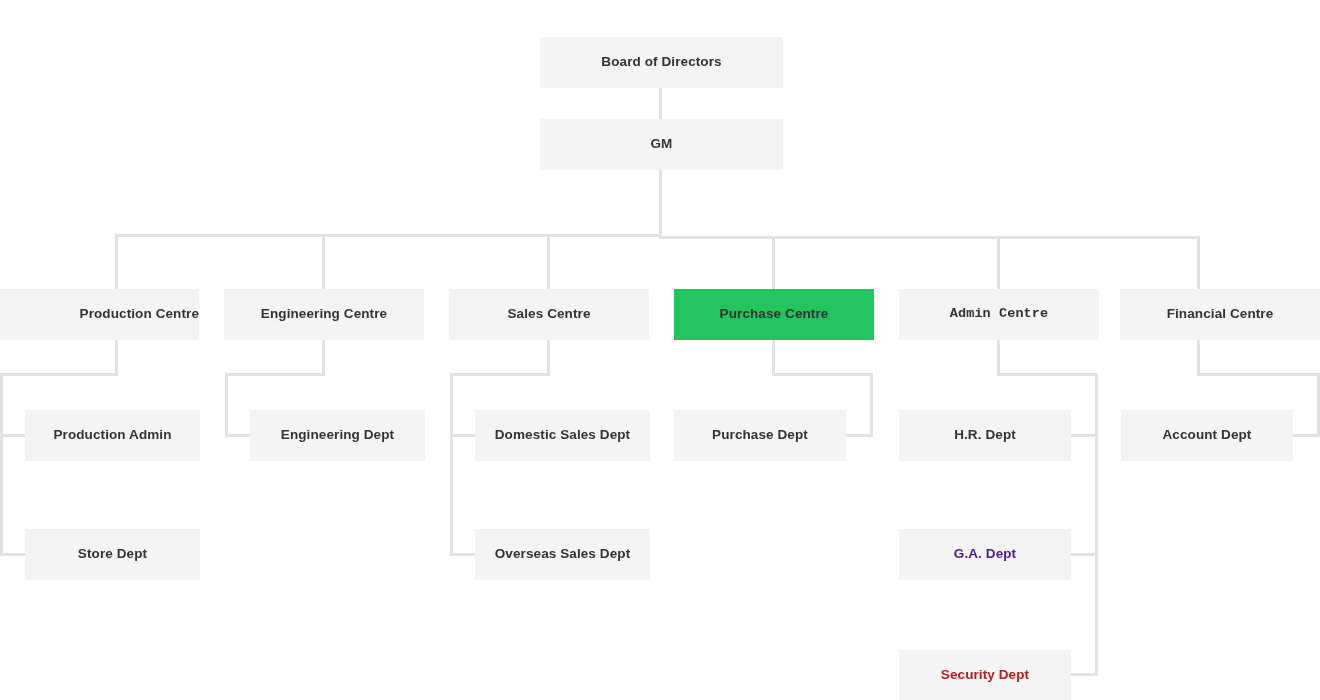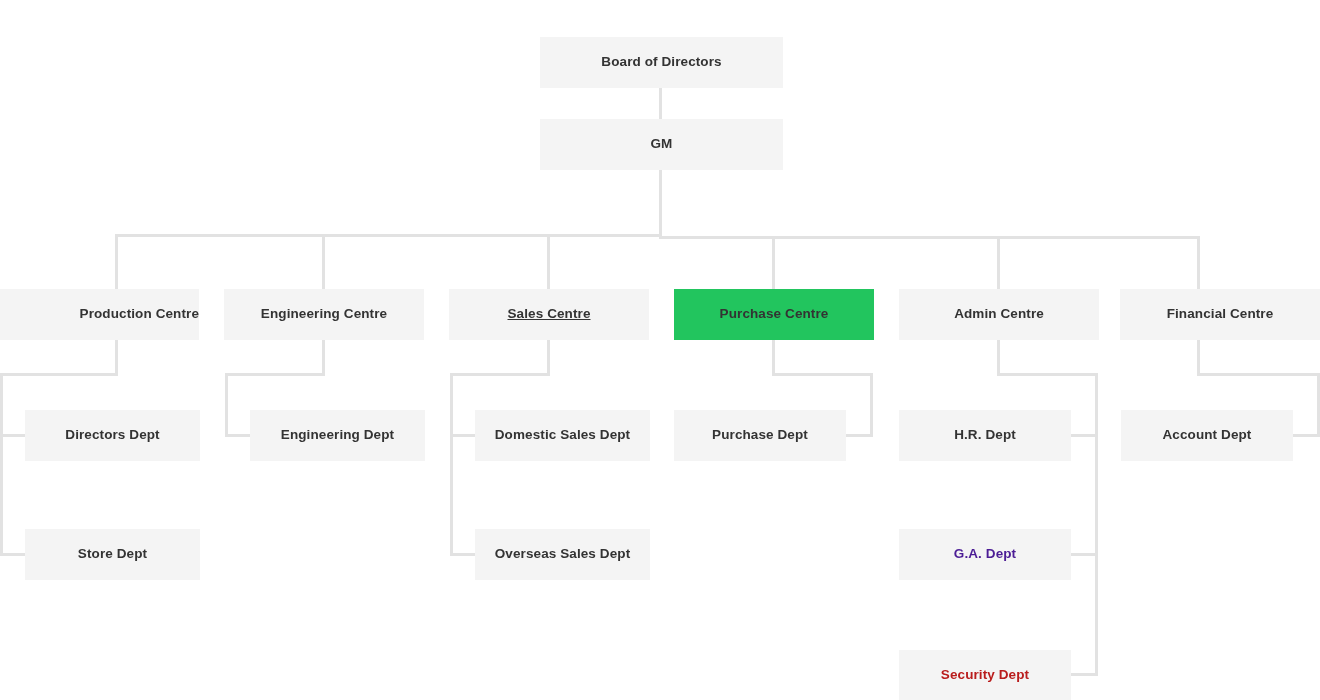--- a/index.html
+++ b/index.html
@@ -87,33 +87,33 @@
     <div class="node" style="left: 540px; top: 119px; width: 243px; height: 51px; background: rgb(244, 244, 244);">
       <span class="node-label" style="color: rgb(51, 51, 51);">GM</span>
     </div>
     <div class="node" style="left: -1px; top: 289px; width: 200px; height: 51px; background: rgb(244, 244, 244); justify-content: flex-end;">
       <span class="node-label" style="color: rgb(51, 51, 51);">Production Centre</span>
     </div>
     <div class="node" style="left: 224px; top: 289px; width: 200px; height: 51px; background: rgb(244, 244, 244);">
       <span class="node-label" style="color: rgb(51, 51, 51);">Engineering Centre</span>
     </div>
     <div class="node" style="left: 449px; top: 289px; width: 200px; height: 51px; background: rgb(244, 244, 244);">
-      <span class="node-label" style="color: rgb(51, 51, 51); text-decoration: underline;">Sales Centre</span>
+      <span class="node-label" style="color: rgb(51, 51, 51);">Sales Centre</span>
     </div>
     <div class="node" style="left: 674px; top: 289px; width: 200px; height: 51px; background: #22c55e;">
       <span class="node-label" style="color: rgb(51, 51, 51);">Purchase Centre</span>
     </div>
-    <div class="node" style="left: 899px; top: 289px; width: 200px; height: 51px; background: rgb(244, 244, 244);">
+    <div class="node" style="left: 899px; top: 289px; width: 200px; height: 51px; background: rgb(244, 244, 244); font-family: Liberation Mono, monospace;">
       <span class="node-label" style="color: rgb(51, 51, 51);">Admin Centre</span>
     </div>
     <div class="node" style="left: 1120px; top: 289px; width: 200px; height: 51px; background: rgb(244, 244, 244);">
       <span class="node-label" style="color: rgb(51, 51, 51);">Financial Centre</span>
     </div>
     <div class="node" style="left: 25px; top: 410px; width: 175px; height: 51px; background: rgb(244, 244, 244);">
-      <span class="node-label" style="color: rgb(51, 51, 51);">Directors Dept</span>
+      <span class="node-label" style="color: rgb(51, 51, 51);">Production Admin</span>
     </div>
     <div class="node" style="left: 25px; top: 529px; width: 175px; height: 51px; background: rgb(244, 244, 244);">
       <span class="node-label" style="color: rgb(51, 51, 51);">Store Dept</span>
     </div>
     <div class="node" style="left: 250px; top: 410px; width: 175px; height: 51px; background: rgb(244, 244, 244);">
       <span class="node-label" style="color: rgb(51, 51, 51);">Engineering Dept</span>
     </div>
     <div class="node" style="left: 475px; top: 410px; width: 175px; height: 51px; background: rgb(244, 244, 244);">
       <span class="node-label" style="color: rgb(51, 51, 51);">Domestic Sales Dept</span>
     </div>

